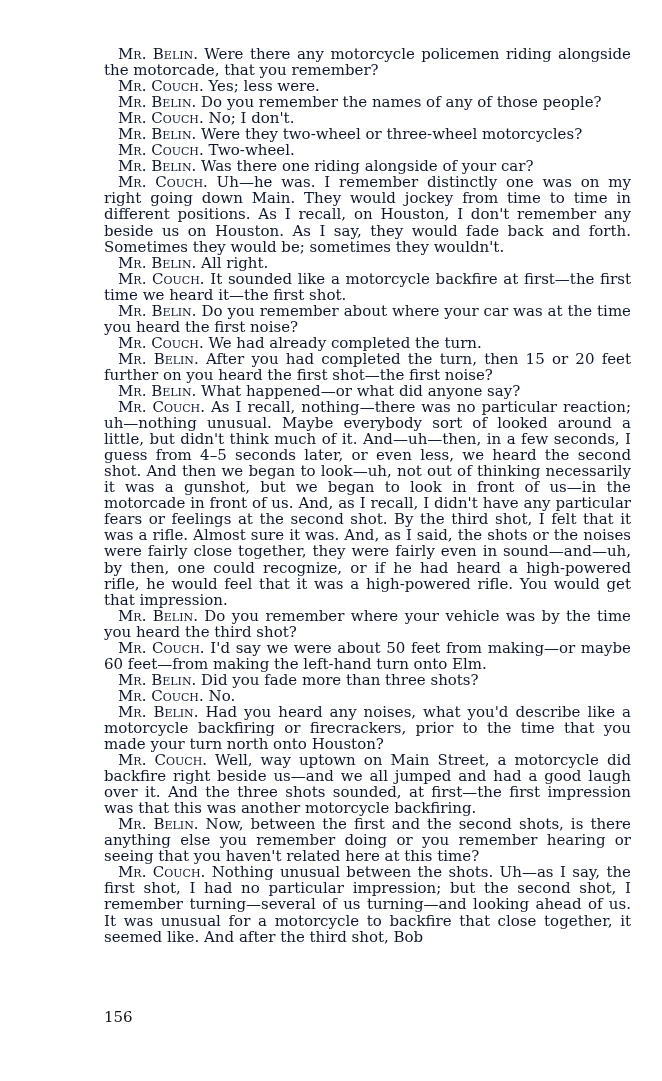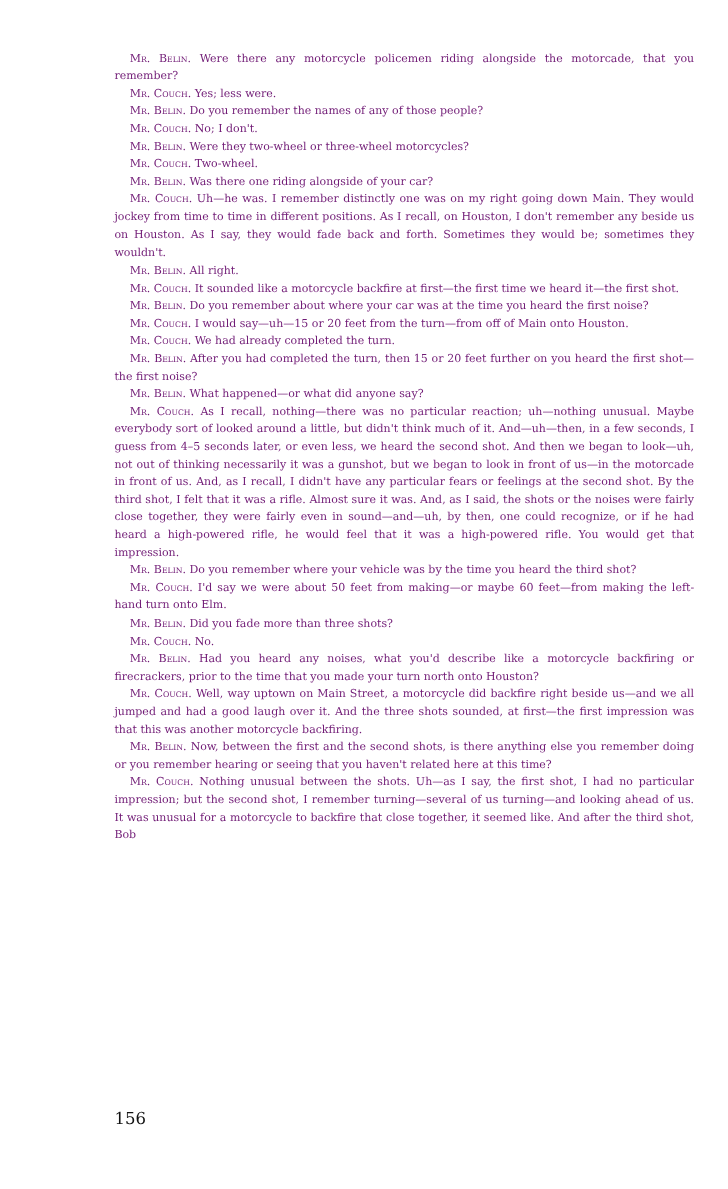--- a/index.html
+++ b/index.html
@@ -3,23 +3,23 @@
 <meta charset="utf-8">
 <style>
   html, body { margin: 0; padding: 0; background: #ffffff; }
   body { width: 662px; height: 1081px; position: relative; overflow: hidden; }
   .page {
     position: absolute;
     left: 104px;
     top: 46px;
     width: 527px;
     font-family: "DejaVu Serif", "Liberation Serif", serif;
-    font-size: 10px;
+    font-size: 15px;
     line-height: 16.05px;
-    color: #701a75;
+    color: #0f172a;
     text-align: justify;
   }
   .para { margin: 0; text-indent: 14px; hyphens: manual; }
   .speaker { font-variant: small-caps; }
   .pagenum {
     position: absolute;
     left: 104px;
     top: 1008px;
     font-family: "DejaVu Serif", "Liberation Serif", serif;
     font-size: 15px;
@@ -35,21 +35,20 @@
   <p class="para"><span class="speaker">Mr. Couch.</span> <span>Yes; less were.</span></p>
   <p class="para"><span class="speaker">Mr. Belin.</span> <span>Do you remember the names of any of those people?</span></p>
   <p class="para"><span class="speaker">Mr. Couch.</span> <span>No; I don't.</span></p>
   <p class="para"><span class="speaker">Mr. Belin.</span> <span>Were they two-wheel or three-wheel motorcycles?</span></p>
   <p class="para"><span class="speaker">Mr. Couch.</span> <span>Two-wheel.</span></p>
   <p class="para"><span class="speaker">Mr. Belin.</span> <span>Was there one riding alongside of your car?</span></p>
   <p class="para"><span class="speaker">Mr. Couch.</span> <span>Uh—he was. I remember distinctly one was on my right going down Main. They would jockey from time to time in different positions. As I recall, on Houston, I don't remember any beside us on Houston. As I say, they would fade back and forth. Sometimes they would be; sometimes they wouldn't.</span></p>
   <p class="para"><span class="speaker">Mr. Belin.</span> <span>All right.</span></p>
   <p class="para"><span class="speaker">Mr. Couch.</span> <span>It sounded like a motorcycle backfire at first—the first time we heard it—the first shot.</span></p>
   <p class="para"><span class="speaker">Mr. Belin.</span> <span>Do you remember about where your car was at the time you heard the first noise?</span></p>
-  <p class="para"><span class="speaker">Mr. Couch.</span> <span>I would say—uh—15 or 20 feet from the turn—from off of Main onto Houston.</span></p>
   <p class="para"><span class="speaker">Mr. Couch.</span> <span>We had already completed the turn.</span></p>
   <p class="para"><span class="speaker">Mr. Belin.</span> <span>After you had completed the turn, then 15 or 20 feet further on you heard the first shot—the first noise?</span></p>
   <p class="para"><span class="speaker">Mr. Belin.</span> <span>What happened—or what did anyone say?</span></p>
   <p class="para"><span class="speaker">Mr. Couch.</span> <span>As I recall, nothing—there was no particular reaction; uh—noth­ing unusual. Maybe everybody sort of looked around a little, but didn't think much of it. And—uh—then, in a few seconds, I guess from 4–5 seconds later, or even less, we heard the second shot. And then we began to look—uh, not out of thinking necessarily it was a gunshot, but we began to look in front of us—in the motorcade in front of us. And, as I recall, I didn't have any particular fears or feelings at the second shot. By the third shot, I felt that it was a rifle. Almost sure it was. And, as I said, the shots or the noises were fairly close together, they were fairly even in sound—and—uh, by then, one could recognize, or if he had heard a high-powered rifle, he would feel that it was a high-powered rifle. You would get that impression.</span></p>
   <p class="para"><span class="speaker">Mr. Belin.</span> <span>Do you remember where your vehicle was by the time you heard the third shot?</span></p>
   <p class="para"><span class="speaker">Mr. Couch.</span> <span>I'd say we were about 50 feet from making—or maybe 60 feet—from making the left-hand turn onto Elm.</span></p>
   <p class="para"><span class="speaker">Mr. Belin.</span> <span>Did you fade more than three shots?</span></p>
   <p class="para"><span class="speaker">Mr. Couch.</span> <span>No.</span></p>
   <p class="para"><span class="speaker">Mr. Belin.</span> <span>Had you heard any noises, what you'd describe like a motor­cycle backfiring or firecrackers, prior to the time that you made your turn north onto Houston?</span></p>
   <p class="para"><span class="speaker">Mr. Couch.</span> <span>Well, way uptown on Main Street, a motorcycle did backfire right beside us—and we all jumped and had a good laugh over it. And the three shots sounded, at first—the first impression was that this was another motor­cycle backfiring.</span></p>

